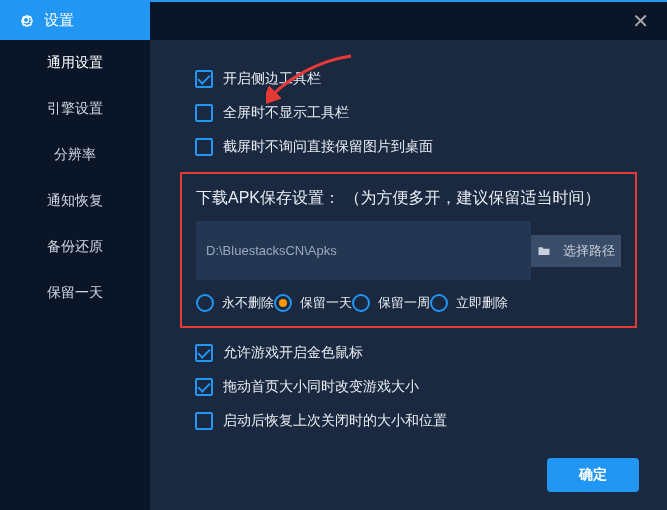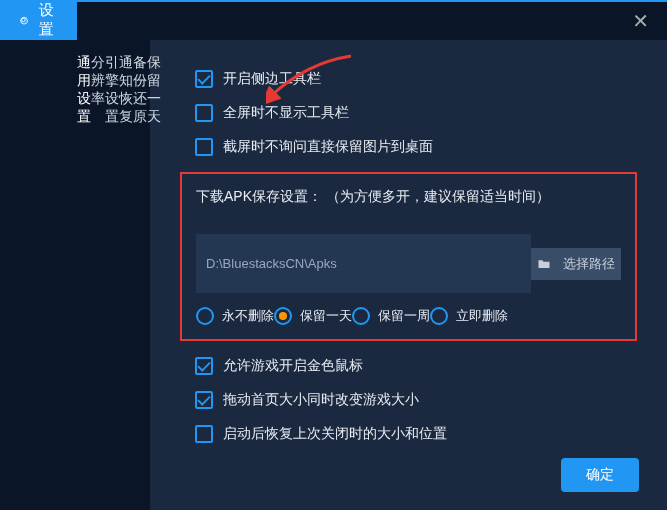--- a/index.html
+++ b/index.html
@@ -1,66 +1,66 @@
 <!DOCTYPE html>
 <html><head>
 <meta charset="utf-8">
 <style>
 * { margin: 0; padding: 0; box-sizing: border-box; }
 body { width: 667px; height: 510px; background: #1a2940; font-family: "Microsoft YaHei", sans-serif; overflow: hidden; }
 .titlebar { height: 40px; background: #0a1628; display: flex; align-items: center; justify-content: flex-end; border-top: 2px solid #2196f3; }
 .close-x { color: #aaa; font-size: 20px; padding: 0 18px; cursor: pointer; }
 .container { display: flex; height: 470px; }
 
-.sidebar { width: 150px; background: #0a1628; display: flex; flex-direction: row; }
+.sidebar { width: 150px; background: #0a1628; display: flex; flex-direction: column; }
 .sidebar-header { height: 40px; background: #2196f3; display: flex; align-items: center; padding: 0 18px; color: #fff; font-size: 15px; gap: 10px; margin-top: -40px; position: relative; z-index: 2; }
 .gear { width: 16px; height: 16px; }
 .sidebar-item { color: #d0d6e0; font-size: 14px; padding: 14px 0; text-align: center; cursor: pointer; }
 .sidebar-item.active { color: #fff; }
 
 .main { flex: 1; position: relative; padding: 30px 30px 0 30px; }
 .row { display: flex; align-items: center; margin-bottom: 16px; color: #e8ecf2; font-size: 14px; padding-left: 15px; }
 .checkbox { width: 18px; height: 18px; border: 2px solid #2196f3; border-radius: 2px; margin-right: 10px; display: flex; align-items: center; justify-content: center; }
 .checkbox.checked::after { content: ""; width: 10px; height: 5px; border-left: 2px solid #2196f3; border-bottom: 2px solid #2196f3; transform: rotate(-45deg) translate(1px,-1px); }
 
 .redbox { border: 2px solid #e53935; padding: 14px 14px 14px 14px; margin: 8px 0 16px 0; }
-.redbox-title { color: #e8ecf2; font-size: 14px; margin-bottom: 28px; }
+.redbox-title { color: #e8ecf2; font-size: 16px; margin-bottom: 12px; }
 .path-row { display: flex; align-items: center; margin-bottom: 14px; }
 .path-input { flex: 1; background: #243752; border: none; color: #9aa8bf; font-size: 13px; padding: 22px 10px; }
 .path-btn { background: #3a4d68; color: #c8d0dc; font-size: 13px; padding: 7px 6px; display: flex; align-items: center; gap: 12px; cursor: pointer; }
 .folder-icon { width: 14px; height: 11px; }
 
 .radio-row { display: flex; }
 .radio { display: flex; align-items: center; gap: 8px; color: #e8ecf2; font-size: 13px; cursor: pointer; }
 .radio-circle { width: 18px; height: 18px; border: 2px solid #2196f3; border-radius: 50%; display: flex; align-items: center; justify-content: center; }
 .radio-circle.selected::after { content: ""; width: 8px; height: 8px; background: #ff9800; border-radius: 50%; }
 
 .footer { position: absolute; bottom: 18px; right: 28px; }
-.ok-btn { background: #2196f3; color: #fff; border: none; border-radius: 4px; padding: 8px 25px; font-size: 14px; cursor: pointer; }
+.ok-btn { background: #2196f3; color: #fff; border: none; border-radius: 4px; padding: 8px 32px; font-size: 14px; cursor: pointer; font-weight: bold; }
 
 .arrow { position: absolute; top: 8px; left: 116px; pointer-events: none; }
 </style>
 </head>
 <body>
 
 <div class="titlebar">
   <div class="close-x">✕</div>
 </div>
 
 <div class="container">
   <div class="sidebar">
     <div class="sidebar-header">
       <svg class="gear" viewBox="0 0 24 24">
           <path fill="none" stroke="#fff" stroke-width="2" d="M12 8a4 4 0 100 8 4 4 0 000-8zm9 4l-2-1 1-2-2-2-2 1-1-2h-3l-1 2-2-1-2 2 1 2-2 1v3l2 1-1 2 2 2 2-1 1 2h3l1-2 2 1 2-2-1-2 2-1z"></path>
         </svg>
       <span>设置</span>
     </div>
     <div class="sidebar-item active">通用设置</div>
+    <div class="sidebar-item">引擎设置</div>
     <div class="sidebar-item">分辨率</div>
-    <div class="sidebar-item">引擎设置</div>
     <div class="sidebar-item">通知恢复</div>
     <div class="sidebar-item">备份还原</div>
     <div class="sidebar-item">保留一天</div>
   </div>
 
   <div class="main">
     <svg class="arrow" width="90" height="60">
       <defs>
           <marker id="ah" markerWidth="8" markerHeight="8" refX="2" refY="3" orient="auto">
             <path d="M0,0 L0,6 L7,3 z" fill="#e53935"></path>

